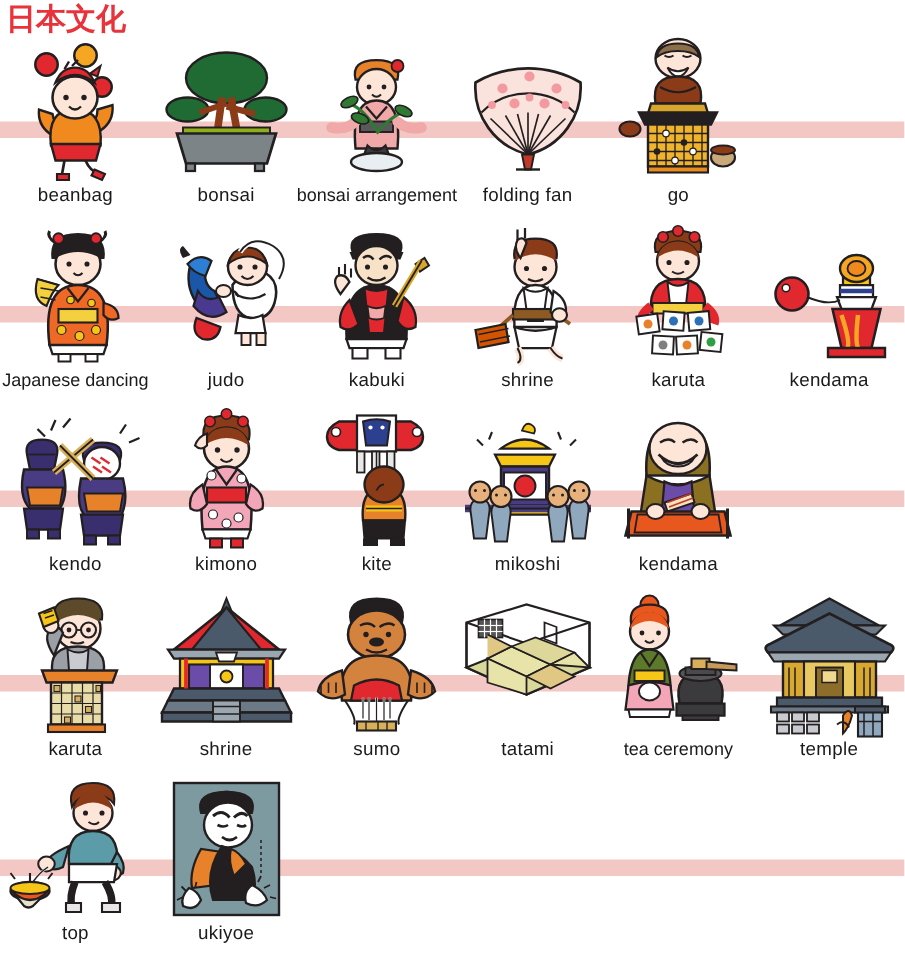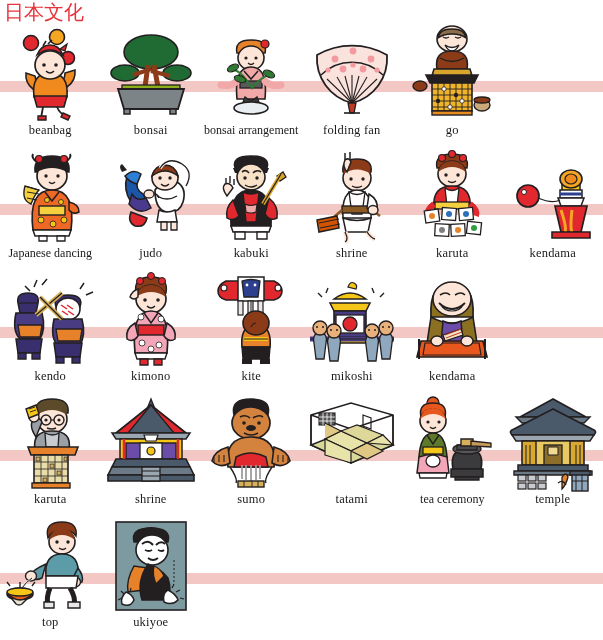--- a/index.html
+++ b/index.html
@@ -10,21 +10,21 @@
     overflow:hidden;
     position:relative;
   }
   #page{position:relative;width:603px;height:640px;}
 
   .title{
     position:absolute;
     left:4px;top:0px;
     font-family:"DejaVu Sans", sans-serif;
     font-size:20px;
-    font-weight:normal;
+    font-weight:bold;
     color:#e8333a;
     letter-spacing:0px;
     line-height:24px;
     white-space:nowrap;
   }
 
   .grid{
     position:absolute;
     left:0;top:26px;
     width:603px;
@@ -70,21 +70,21 @@
     height:96px;
     width:100px;
     display:flex;
     align-items:center;
     justify-content:center;
     position:relative;
   }
   .art svg{display:block;overflow:visible;}
 
   .label{
-    font-family:Liberation Serif, serif;
+    font-family:Liberation Sans, sans-serif;
     font-size:12.5px;
     color:#1a1a1a;
     text-align:center;
     line-height:14px;
     white-space:nowrap;
     margin-top:1px;
     letter-spacing:0.2px;
   }
   .label.wide{font-size:12px;letter-spacing:0px;}
 </style>

